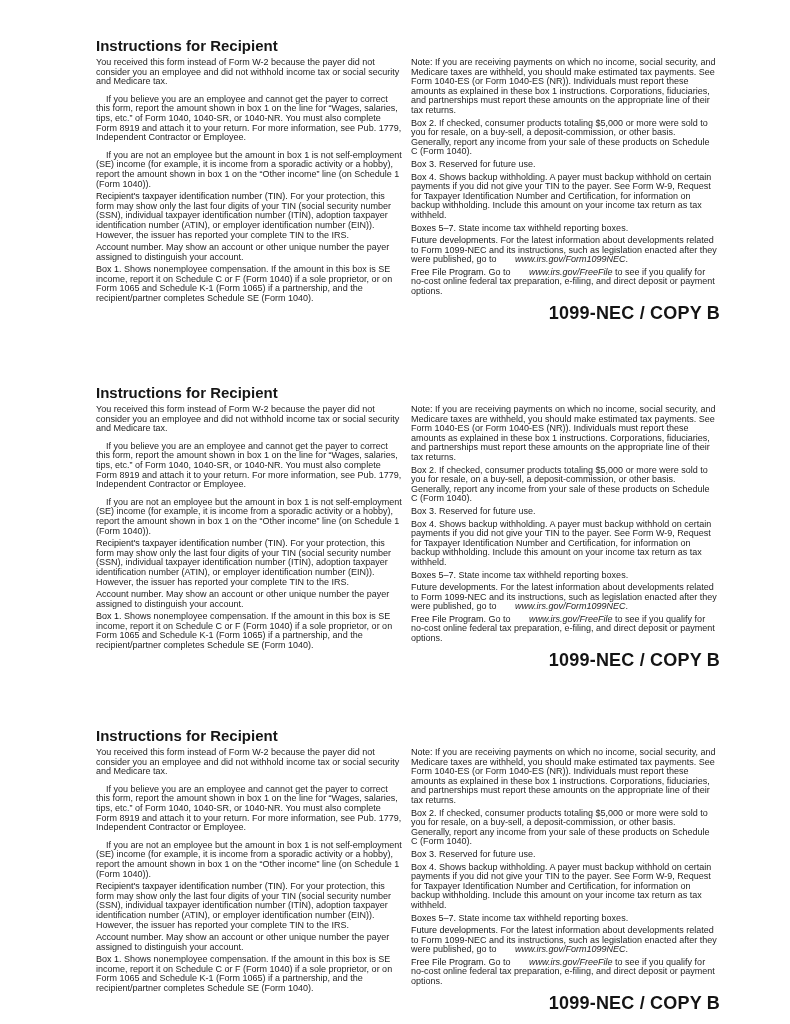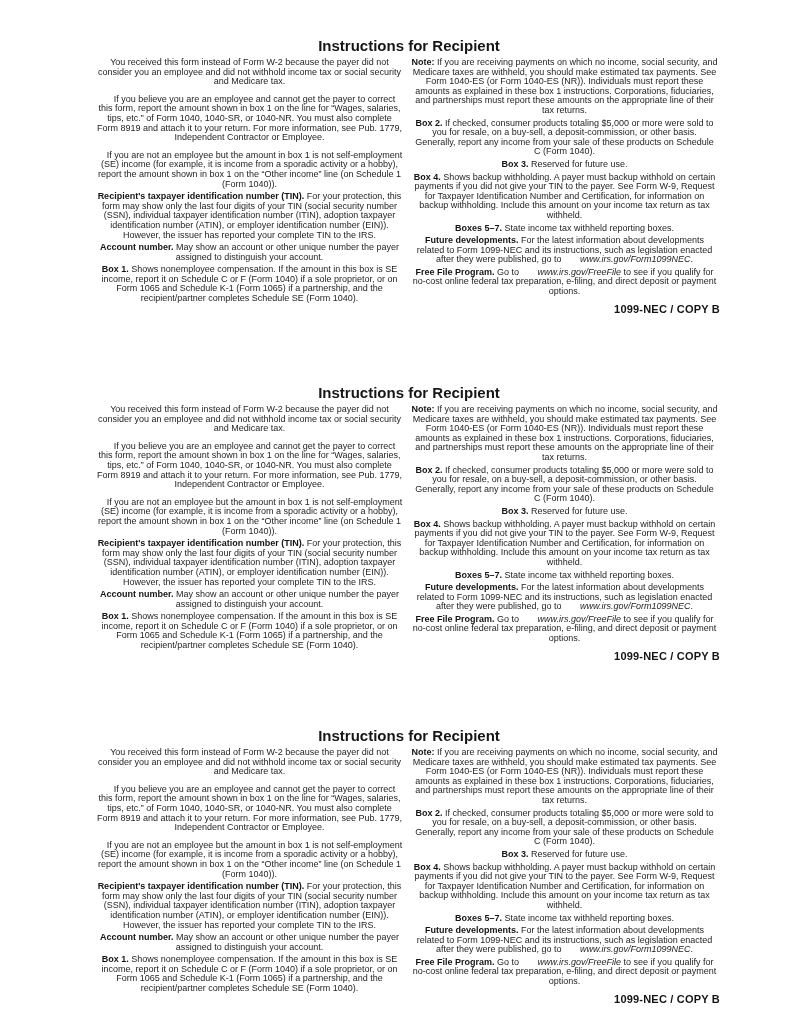--- a/index.html
+++ b/index.html
@@ -20,21 +20,20 @@
     width: 790px;
     height: 1024px;
     background: #ffffff;
     overflow: hidden;
   }
   .instructions-section {
     position: absolute;
     left: 96px;
     width: 626px;
     height: 290px;
-    text-align: center;
   }
   .instructions-section.pos-1 { top: 38px; }
   .instructions-section.pos-2 { top: 385px; }
   .instructions-section.pos-3 { top: 728px; }
   .section-title {
     margin: 0 0 5px 0;
     font-size: 15px;
     line-height: 15px;
     font-weight: bold;
     color: #161616;
@@ -52,27 +51,27 @@
   .para {
     margin: 3px 0 0 0;
   }
   .column .para:first-child {
     margin-top: 0;
   }
   .para.indent {
     text-indent: 10px;
     margin-top: 8px;
   }
-  .para b { font-weight: bold; color: #141414; }
+  .para b { font-weight: normal; color: #141414; }
   .para i { font-style: italic; padding-left: 16px; }
   .section-footer {
     position: absolute;
     top: 265px;
     right: 2px;
-    font-size: 11px;
+    font-size: 18px;
     font-weight: bold;
     letter-spacing: 0.2px;
     color: #141414;
     white-space: nowrap;
   }
 </style>
 </head>
 <body>
 
 <div id="doc-page">

